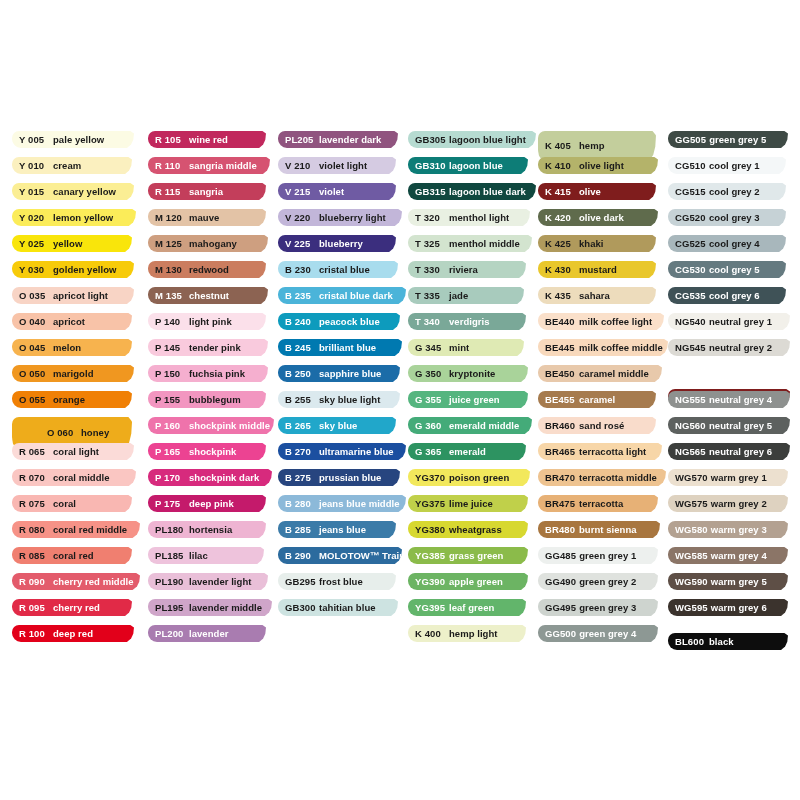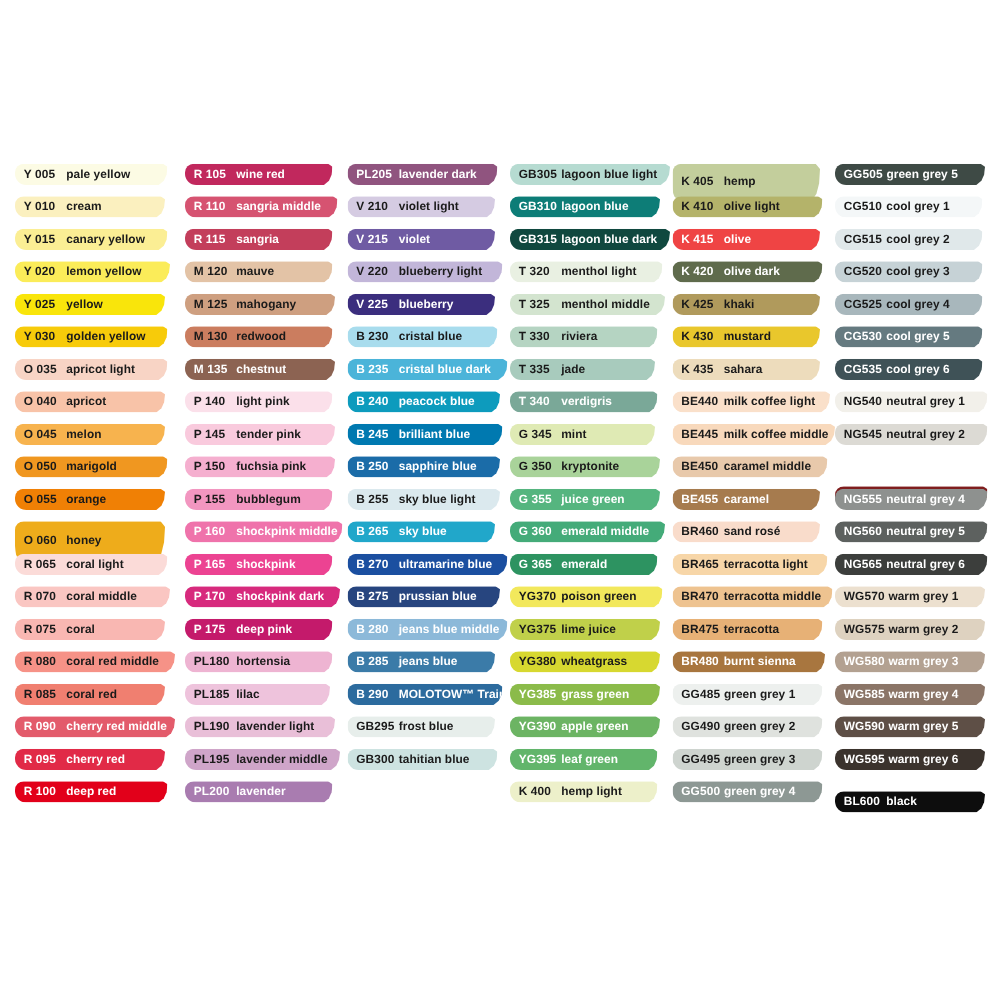--- a/index.html
+++ b/index.html
@@ -177,21 +177,21 @@
         </div>
         <div class="swatch-row" style="height: 26px;">
           <div class="swatch" style="width: 120px; height: 17px; background-color: rgb(240, 128, 5);">
             <div class="swatch-labels">
               <span class="code" style="color: rgb(26, 26, 26);">O 055</span>
               <span class="cname" style="color: rgb(26, 26, 26);">orange</span>
             </div>
           </div>
         </div>
         <div class="swatch-row" style="height: 26px;">
-          <div class="swatch" style="width: 120px; height: 32px; background-color: rgb(238, 172, 27);">
+          <div class="swatch" style="width: 120px; height: 32px; background-color: rgb(238, 172, 27); padding-left: 28px;">
             <div class="swatch-labels">
               <span class="code" style="color: rgb(26, 26, 26);">O 060</span>
               <span class="cname" style="color: rgb(26, 26, 26);">honey</span>
             </div>
           </div>
         </div>
         <div class="swatch-row" style="height: 26px;">
           <div class="swatch" style="width: 122px; height: 17px; background-color: rgb(251, 219, 216);">
             <div class="swatch-labels">
               <span class="code" style="color: rgb(26, 26, 26);">R 065</span>
@@ -745,21 +745,21 @@
         </div>
         <div class="swatch-row" style="height: 26px;">
           <div class="swatch" style="width: 120px; height: 17px; background-color: rgb(180, 179, 106);">
             <div class="swatch-labels">
               <span class="code" style="color: rgb(26, 26, 26);">K 410</span>
               <span class="cname" style="color: rgb(26, 26, 26);">olive light</span>
             </div>
           </div>
         </div>
         <div class="swatch-row" style="height: 26px;">
-          <div class="swatch" style="width: 118px; height: 17px; background-color: #ef4444;">
+          <div class="swatch" style="width: 118px; height: 17px; background-color: #7f1d1d;">
             <div class="swatch-labels">
               <span class="code" style="color: rgb(255, 255, 255);">K 415</span>
               <span class="cname" style="color: rgb(255, 255, 255);">olive</span>
             </div>
           </div>
         </div>
         <div class="swatch-row" style="height: 26px;">
           <div class="swatch" style="width: 120px; height: 17px; background-color: rgb(95, 107, 76);">
             <div class="swatch-labels">
               <span class="code" style="color: rgb(255, 255, 255);">K 420</span>

